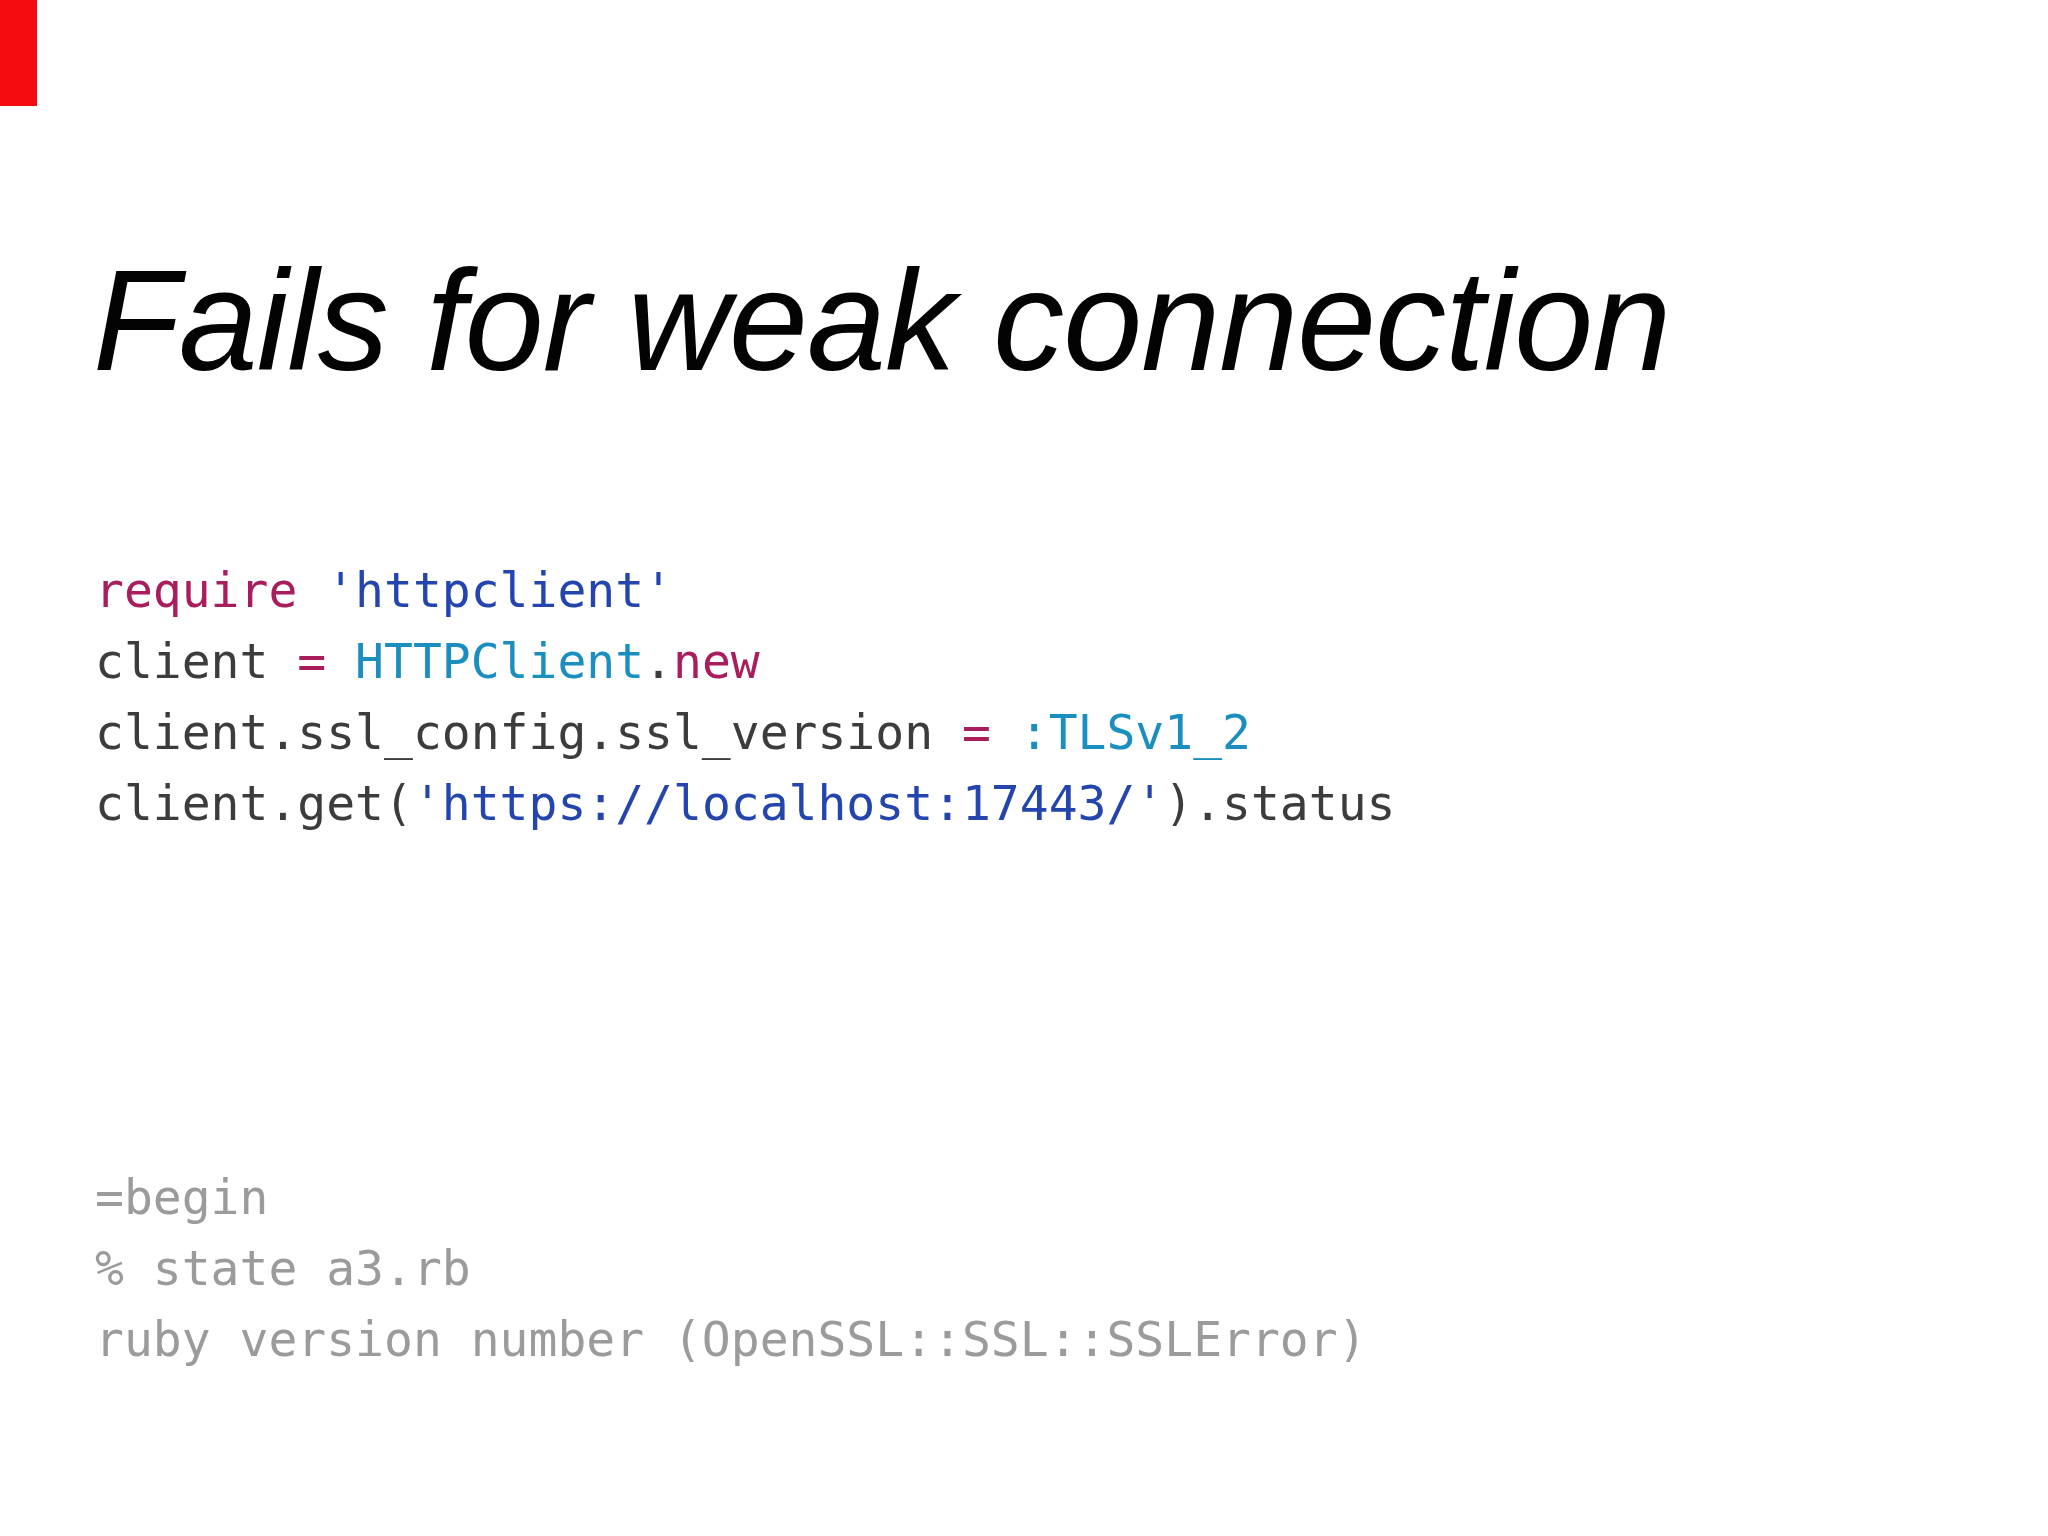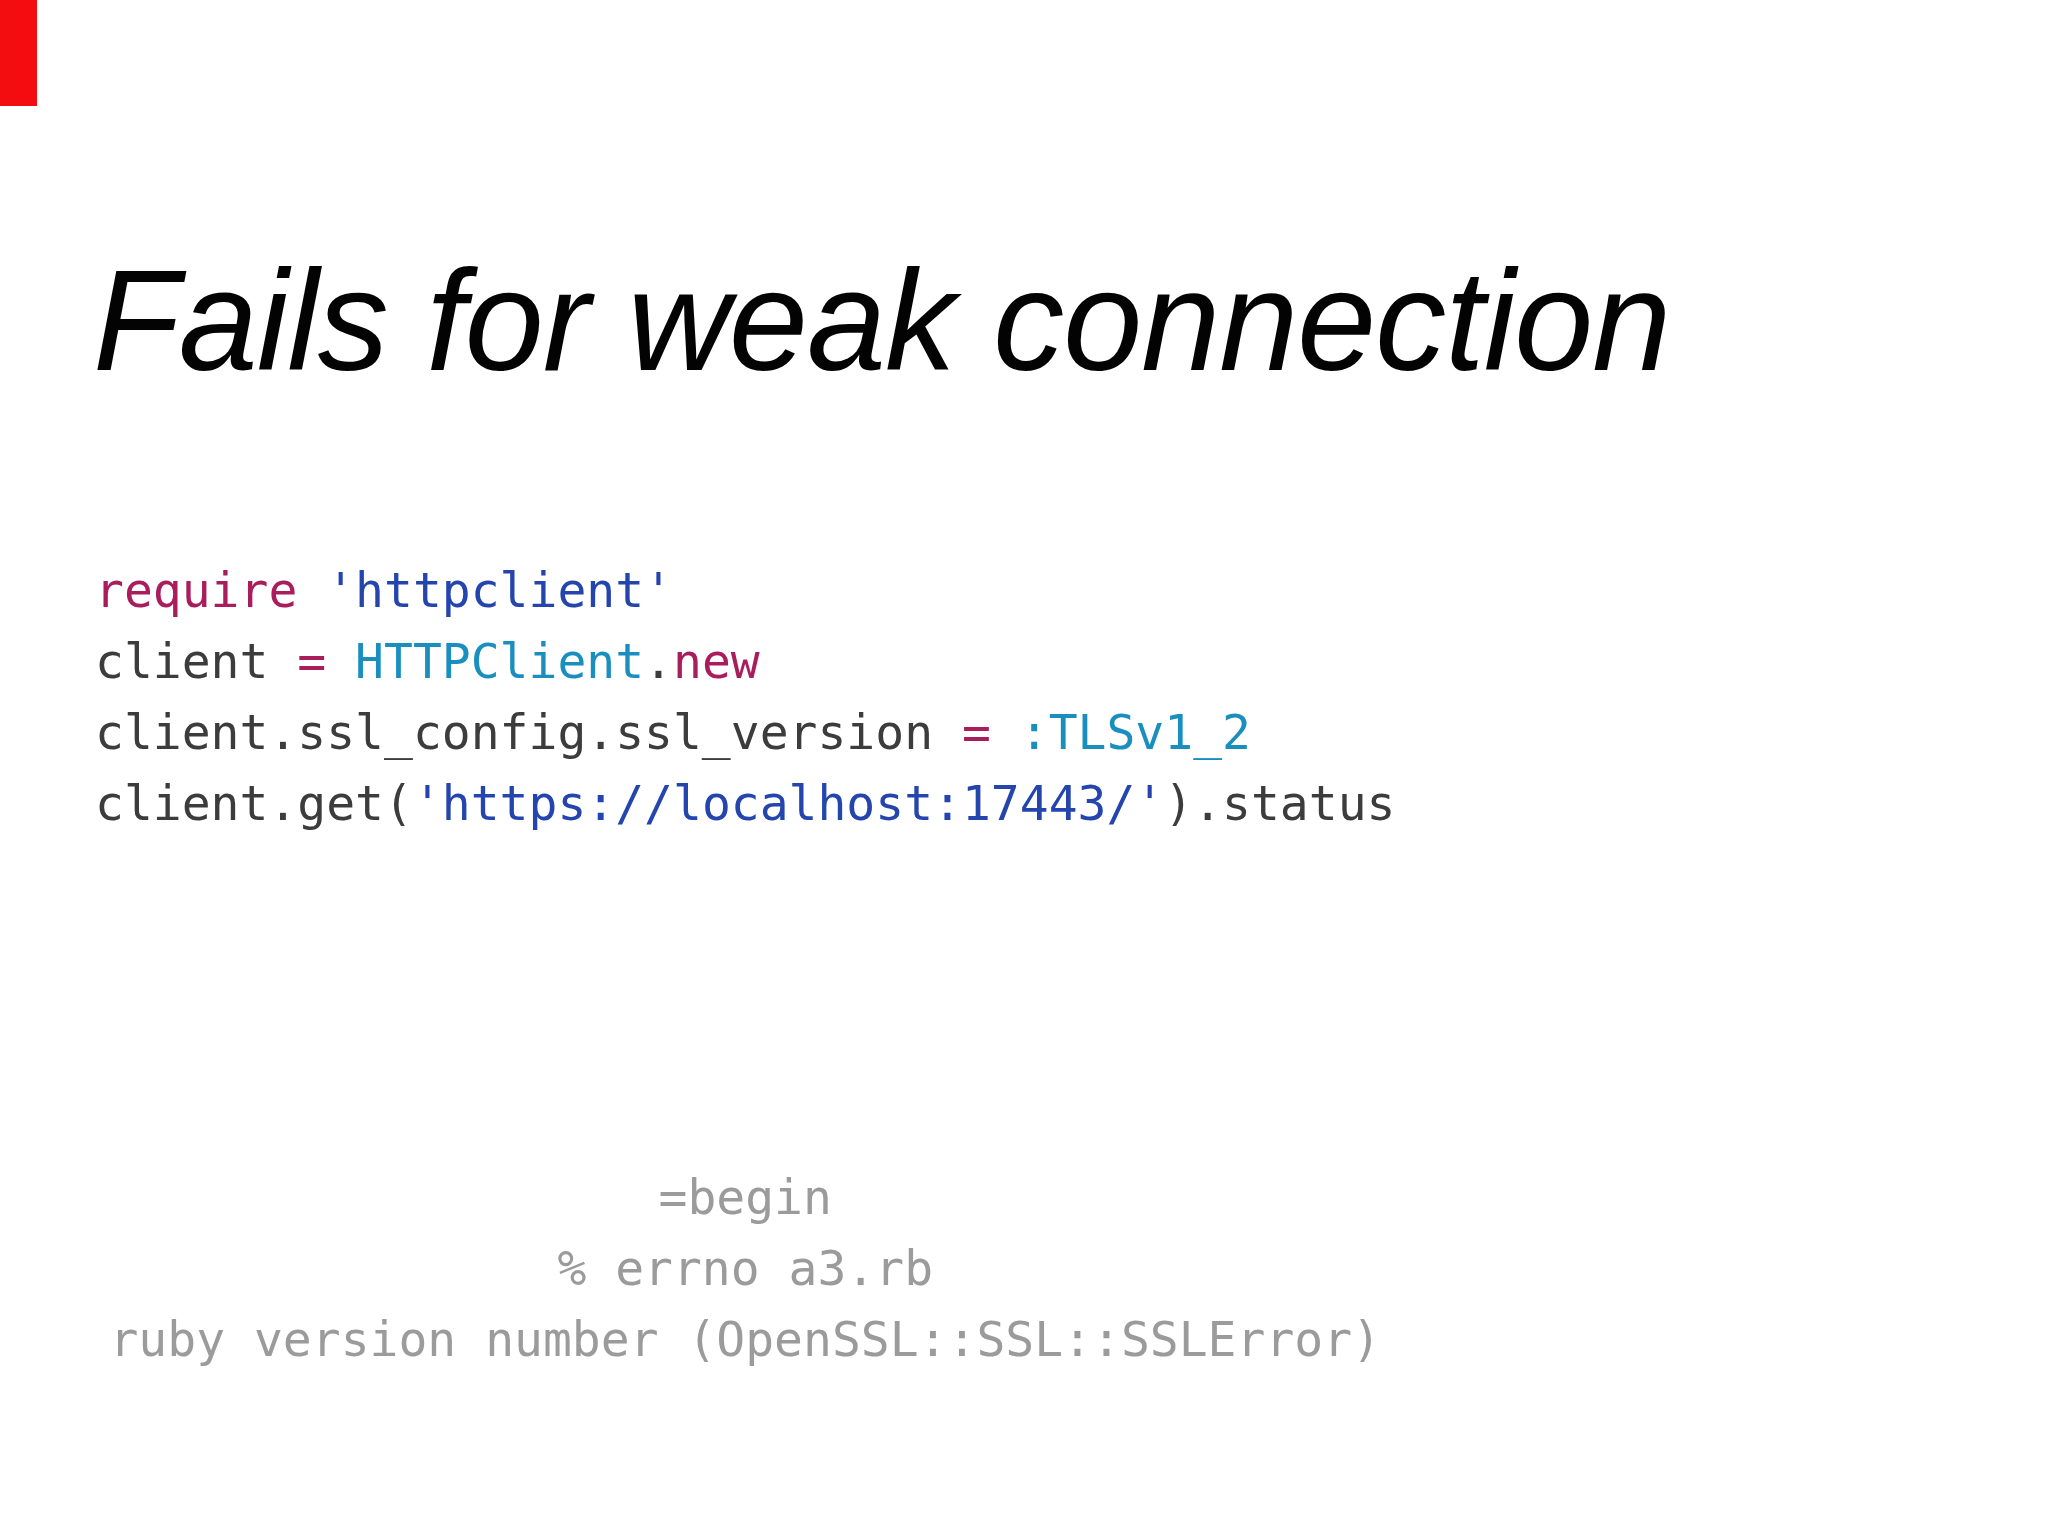--- a/index.html
+++ b/index.html
@@ -51,26 +51,26 @@
   .code-line, .console-line, .blank-line {
     height: 63px;
     margin-top: 8px;
   }
   .tok-plain    { color: var(--plain, #3c3c3c); }
   .tok-keyword  { color: var(--crimson, #aa1d5d); }
   .tok-operator { color: var(--crimson, #aa1d5d); }
   .tok-string   { color: var(--blue, #2545ae); }
   .tok-constant { color: var(--teal, #1a8fbf); text-align: center; }
   .tok-symbol   { color: var(--teal, #1a8fbf); }
-  .console-line { color: var(--muted, #9b9b9b); text-align: center; }
+  .console-line { color: var(--muted, #9b9b9b); }
 </style>
 </head>
 <body style="--bg: #ffffff; --title: #030303; --red: #f30c10; --plain: #3c3c3c; --crimson: #aa1d5d; --blue: #2545ae; --teal: #1a8fbf; --muted: #9b9b9b;">
 
 <div class="slide">
   <div class="red-mark"></div>
   <h1 class="slide-title">Fails for weak connection</h1>
   <div class="code-area">
     <div id="code-lines"><div class="code-line"><span class="tok-keyword">require</span><span class="tok-plain"> </span><span class="tok-string">'httpclient'</span></div><div class="code-line"><span class="tok-plain">client </span><span class="tok-operator">=</span><span class="tok-plain"> </span><span class="tok-constant">HTTPClient</span><span class="tok-plain">.</span><span class="tok-keyword">new</span></div><div class="code-line"><span class="tok-plain">client.ssl_config.ssl_version </span><span class="tok-operator">=</span><span class="tok-plain"> </span><span class="tok-symbol">:TLSv1_2</span></div><div class="code-line"><span class="tok-plain">client.get(</span><span class="tok-string">'https://localhost:17443/'</span><span class="tok-plain">).status</span></div></div>
     <div class="blank-line">&nbsp;</div>
-    <div id="console-lines"><div class="console-line">=begin</div><div class="console-line">% errno a3.rb</div><div class="console-line">ruby version number (OpenSSL::SSL::SSLError)</div></div>
+    <div id="console-lines"><div class="console-line">=begin</div><div class="console-line">% state a3.rb</div><div class="console-line">ruby version number (OpenSSL::SSL::SSLError)</div></div>
   </div>
 </div>
 
 </body></html>

